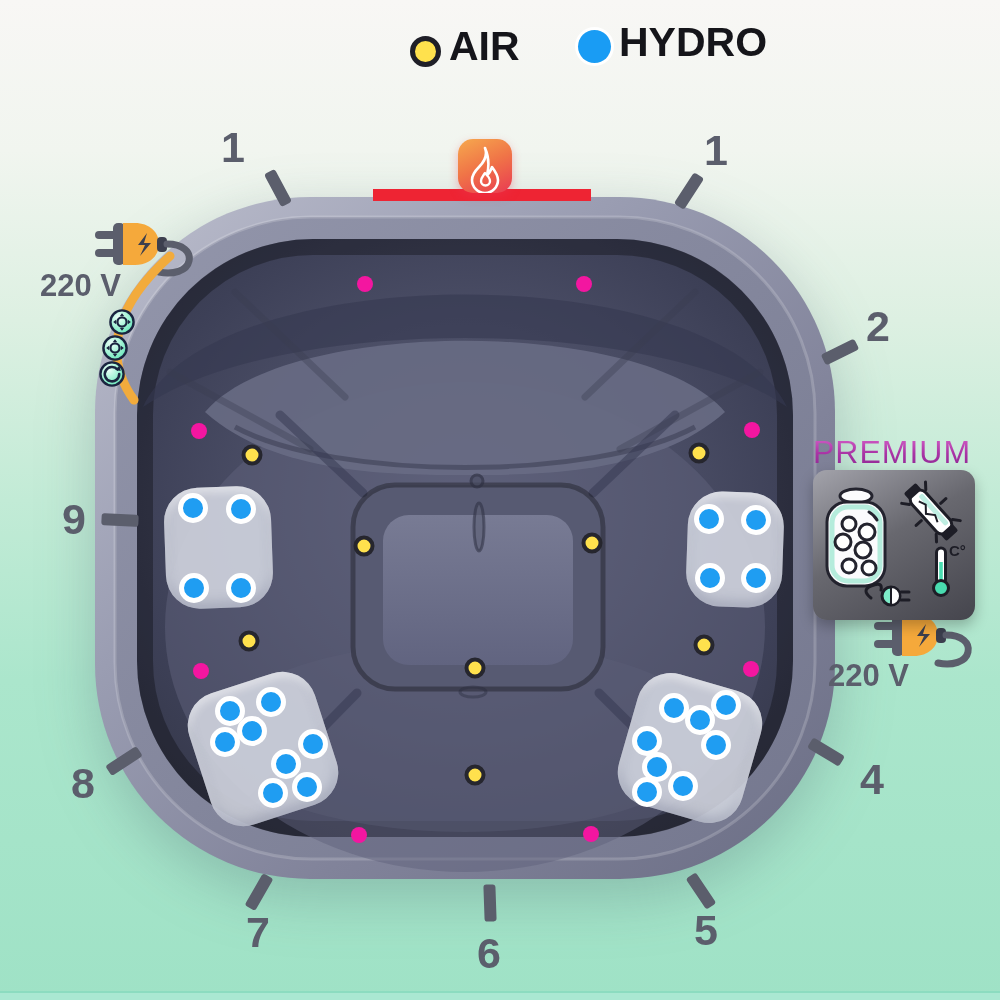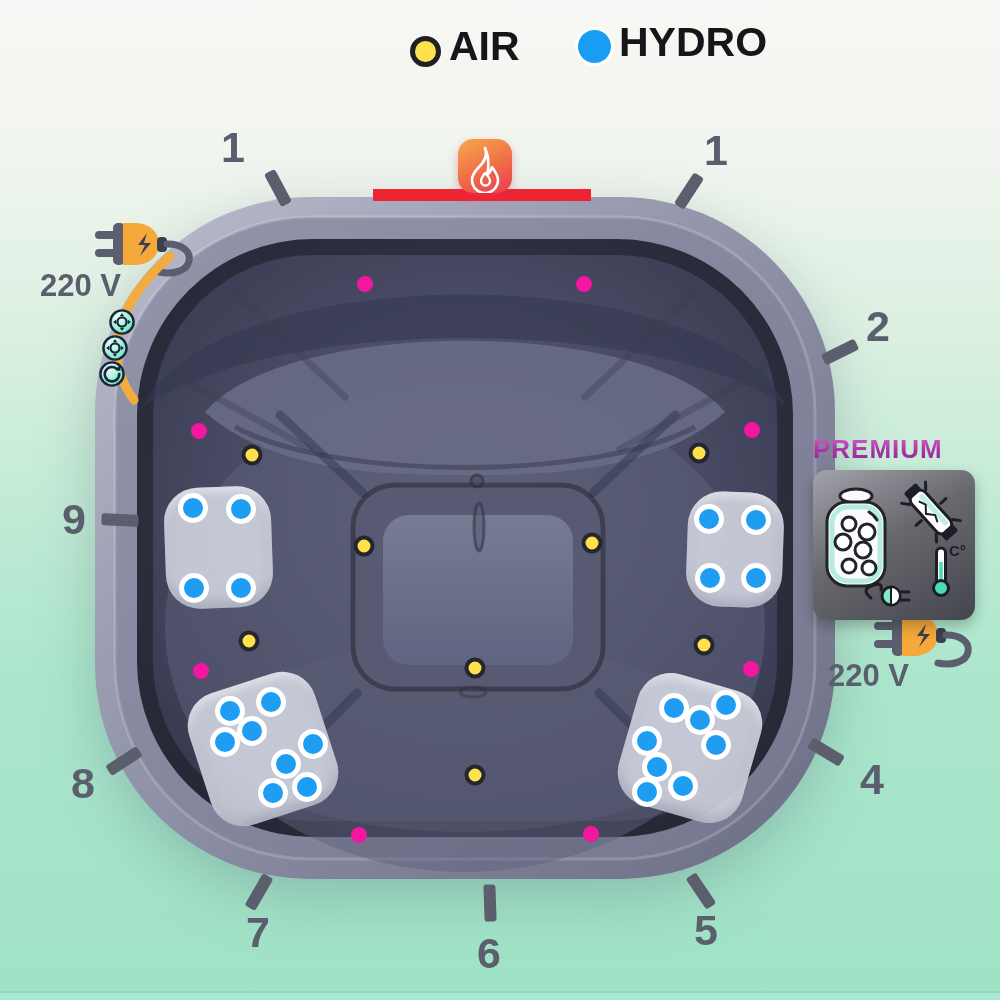--- a/index.html
+++ b/index.html
@@ -19,21 +19,21 @@
   .dial-num{position:absolute;transform:translate(-50%,-50%);font-weight:800;font-size:43px;line-height:1;z-index:4;}
   .dial-tick{position:absolute;width:37px;height:12px;border-radius:3px;z-index:4;}
   .heat-bar{position:absolute;left:373px;top:189px;width:218px;height:12px;z-index:4;}
   .heat-icon{position:absolute;left:458px;top:139px;width:54px;height:54px;border-radius:15px;z-index:4;
     background:linear-gradient(155deg,#f6a94e 0%,#f07547 48%,#e93a52 100%);
     box-shadow:0 4px 10px rgba(233,58,82,.35);display:flex;align-items:center;justify-content:center;}
   .plug{position:absolute;z-index:4;}
   .volt{position:absolute;font-size:31px;font-weight:800;color:#5b5e6c;z-index:4;line-height:1;}
   .arc{position:absolute;left:88px;top:248px;z-index:4;}
   .ctl{position:absolute;z-index:5;}
-  .premium-label{position:absolute;left:813px;top:436px;font-size:26px;font-weight:700;letter-spacing:1px;line-height:1;z-index:5;
+  .premium-label{position:absolute;left:813px;top:436px;font-size:32px;font-weight:400;letter-spacing:1px;line-height:1;z-index:5;
     background:linear-gradient(180deg,#d65fc9 0%,#a934a5 55%,#8f2894 100%);
     -webkit-background-clip:text;background-clip:text;color:transparent;}
   .premium-panel{position:absolute;left:813px;top:470px;width:162px;height:150px;border-radius:14px;z-index:5;
     background:linear-gradient(150deg,#a3a3ab 0%,#68686f 45%,#45454d 100%);
     box-shadow:0 6px 14px rgba(0,0,0,.25);}
   .bottom-line{position:absolute;left:0;top:991px;width:1000px;height:2px;background:#8cdcc0;z-index:1;}
   .bottom-strip{position:absolute;left:0;top:993px;width:1000px;height:7px;background:#aae8d2;z-index:1;}
 </style>
 </head>
 <body>

